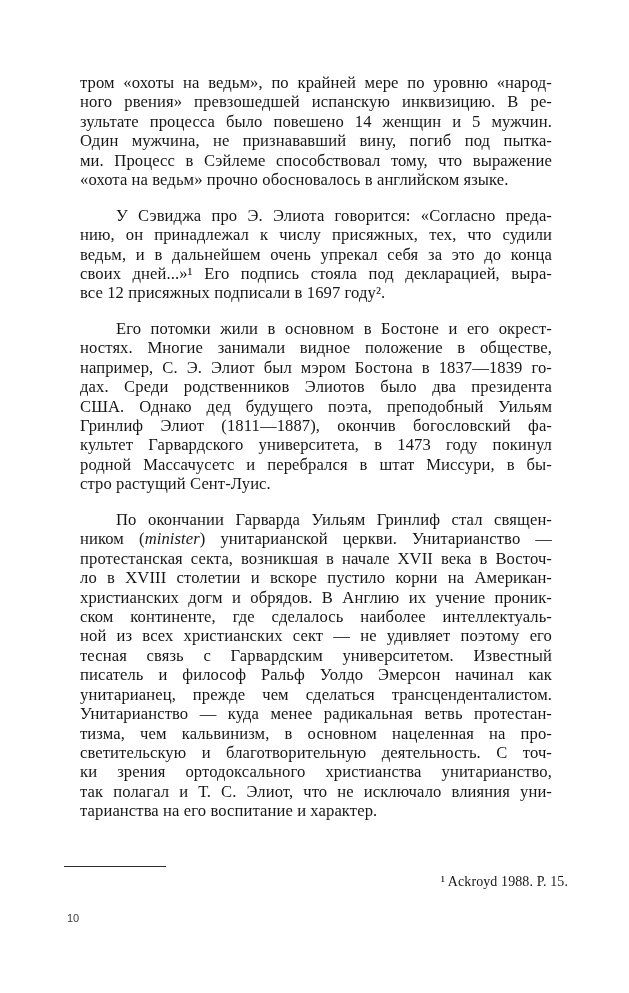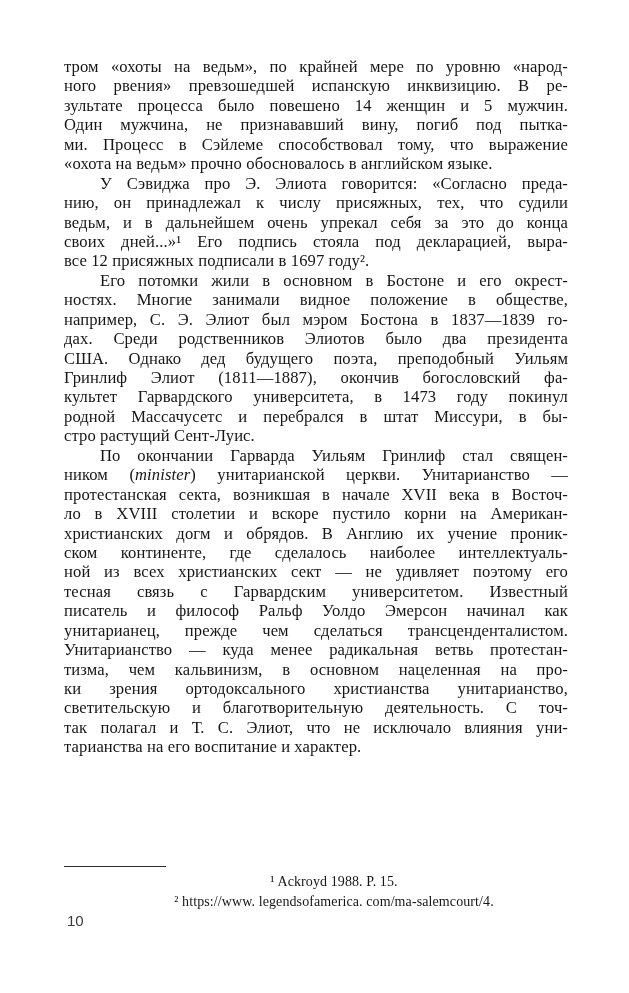--- a/index.html
+++ b/index.html
@@ -15,21 +15,21 @@
     overflow: hidden;
     color: #161616;
   }
   .text-block {
     position: absolute;
     left: 64px; top: 57px; width: 504px;
     font-size: 16.6px;
     line-height: 19.45px;
     letter-spacing: 0.1px;
   }
-  .para { margin: 0; padding: 0; }
+  .para { margin: 16px; padding: 0; }
   .line {
     text-align: justify;
     text-align-last: justify;
     white-space: normal;
     height: 19.45px;
     overflow: visible;
   }
   .para:not(.jl) .line:last-child { text-align-last: left; }
   .para.indent .line:first-child { text-indent: 36px; }
   .it { font-style: italic; }
@@ -38,26 +38,26 @@
     left: 64px; top: 866px; width: 504px;
     font-size: 14px;
     line-height: 19.8px;
     letter-spacing: 0.1px;
   }
   .fn-rule {
     width: 102px; height: 0;
     border-top: 1.5px solid #2d2d2d;
     margin-bottom: 5px;
   }
-  .fn-line { text-indent: 36px; text-align: center; }
+  .fn-line { text-indent: 36px; text-align: right; }
   .page-num {
     position: absolute;
     left: 67px; top: 912px;
     font-family: "Liberation Sans", "DejaVu Sans", sans-serif;
-    font-size: 15px;
+    font-size: 11px;
     color: #3a3a3a;
   }
 </style>
 </head>
 <body>
 
 <div class="page">
   <div class="text-block">
       <div class="para">
         <div class="line">тром «охоты на ведьм», по крайней мере по уровню «народ-</div>
@@ -91,27 +91,26 @@
         <div class="line">протестанская секта, возникшая в начале XVII века в Восточ-</div>
         <div class="line">ло в XVIII столетии и вскоре пустило корни на Американ-</div>
         <div class="line">христианских догм и обрядов. В Англию их учение проник-</div>
         <div class="line">ском континенте, где сделалось наиболее интеллектуаль-</div>
         <div class="line">ной из всех христианских сект — не удивляет поэтому его</div>
         <div class="line">тесная связь с Гарвардским университетом. Известный</div>
         <div class="line">писатель и философ Ральф Уолдо Эмерсон начинал как</div>
         <div class="line">унитарианец, прежде чем сделаться трансценденталистом.</div>
         <div class="line">Унитарианство — куда менее радикальная ветвь протестан-</div>
         <div class="line">тизма, чем кальвинизм, в основном нацеленная на про-</div>
+        <div class="line">светительскую и благотворительную деятельность. С точ-</div>
         <div class="line">ки зрения ортодоксального христианства унитарианство,</div>
-        <div class="line">светительскую и благотворительную деятельность. С точ-</div>
         <div class="line">так полагал и Т. С. Элиот, что не исключало влияния уни-</div>
         <div class="line">тарианства на его воспитание и характер.</div>
       </div>
     </div>
   <div class="footnotes">
     <div class="fn-rule"></div>
     <div>
         <div class="fn-line">¹ Ackroyd 1988. P. 15.</div>
-        <div class="fn-line">² https://www. legendsofamerica. com/ma-salemcourt/4.</div>
       </div>
   </div>
   <div class="page-num">10</div>
 </div>
 
 </body></html>

